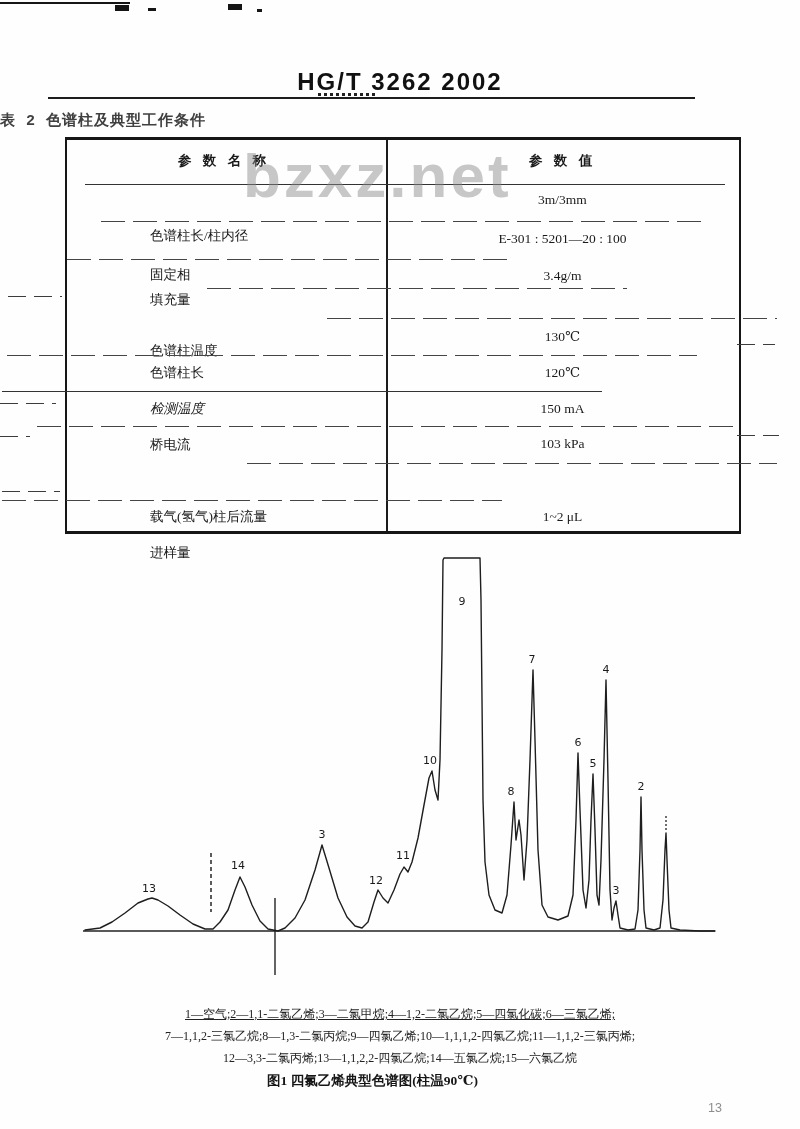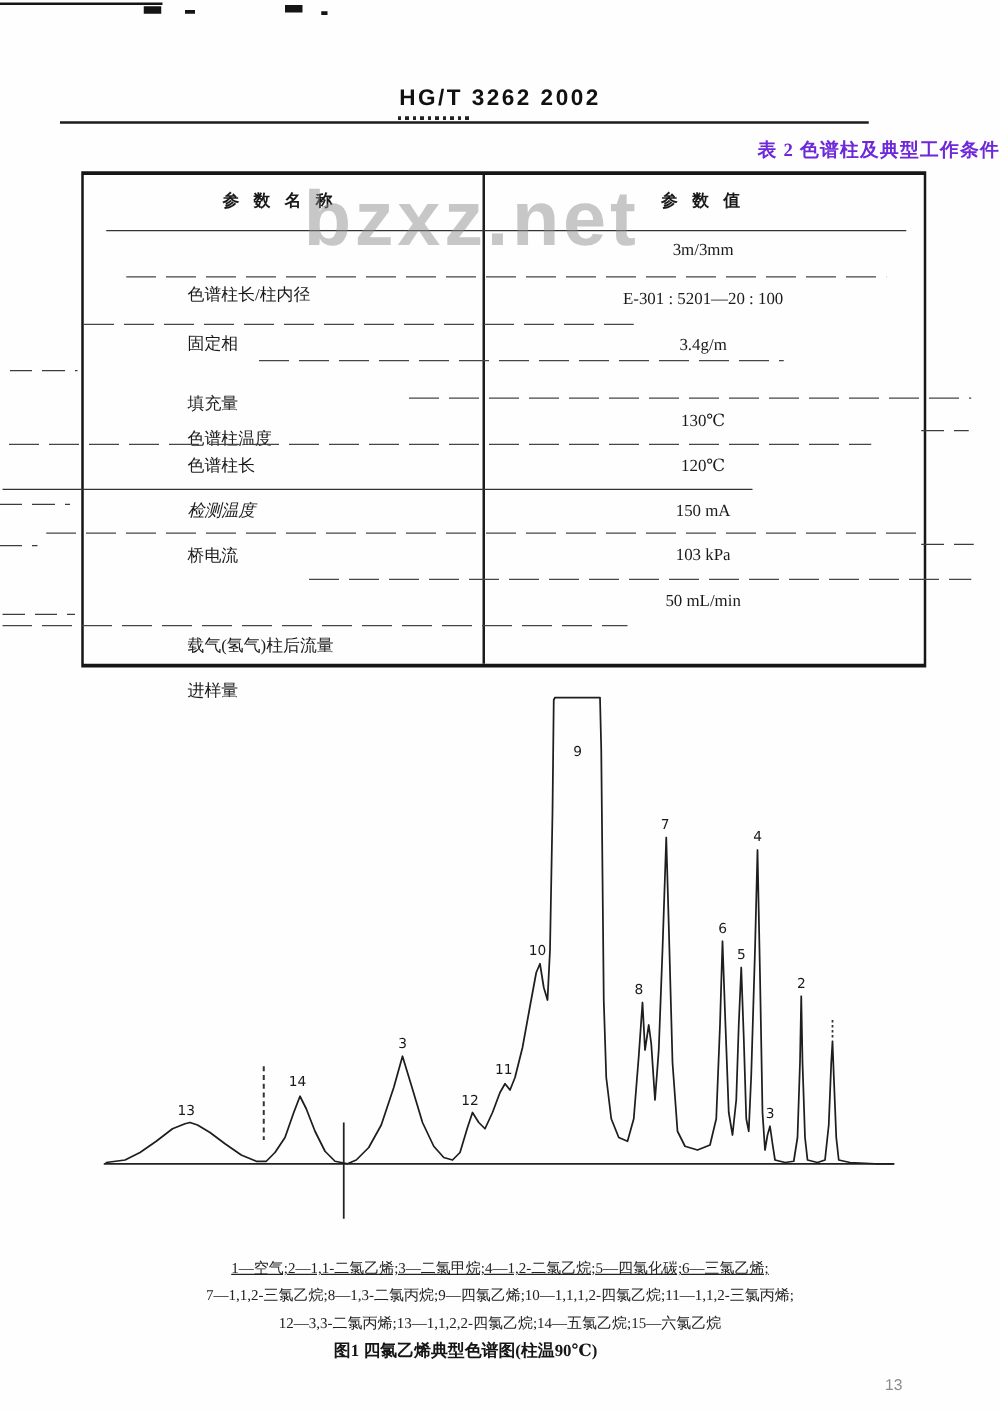--- a/index.html
+++ b/index.html
@@ -7,28 +7,28 @@
     position:relative; width:800px; height:1129px; margin:0 auto;
     background:#fefefe; overflow:hidden;
     font-family:"Liberation Serif","DejaVu Serif",serif;
     color:#1b1b1b;
   }
   .artifact{position:absolute; background:#151515;}
   .frag{position:absolute; height:1px; background:repeating-linear-gradient(90deg,#3c3c3c 0 18px,transparent 18px 26px);}
   .doc-header{
     position:absolute; top:68px; left:0; right:0; text-align:center;
     font-family:"Liberation Sans","DejaVu Sans",sans-serif;
-    font-weight:bold; font-size:18px; letter-spacing:2px; color:#111;
+    font-weight:bold; font-size:24px; letter-spacing:2px; color:#111;
   }
   .header-rule{position:absolute; top:97px; left:48px; width:647px; height:2px; background:#1d1d1d;}
   .header-dots{position:absolute; top:93px; left:318px; width:58px; height:3px;
     background:repeating-linear-gradient(90deg,#222 0 3px,transparent 3px 6px);}
   .table-title{
-    position:absolute; top:111px; left:0; right:0; text-align:right;
-    font-weight:bold; font-size:15px; letter-spacing:1px; color:#6d28d9;
+    position:absolute; top:111px; left:0; right:0; text-align:left;
+    font-weight:bold; font-size:15px; letter-spacing:1px; color:#404040;font-family:Liberation Mono, monospace;
   }
   .gc-table{
     position:absolute; left:65px; top:137px; width:672px; height:391px;
     border:2px solid #161616; border-top-width:3px; border-bottom-width:3px;
     overflow:visible;
   }
   .col-divider{position:absolute; left:319px; top:0; bottom:0; width:2px; background:#1c1c1c;}
   .t-cell{position:absolute; height:18px; line-height:18px; font-size:13.5px; color:#1a1a1a; white-space:nowrap;}
   .t-name{left:83px; width:230px; text-align:left;margin-top:36px;}
   .t-head-name{left:16px; width:282px; text-align:center; font-weight:bold; letter-spacing:4px;}
@@ -85,21 +85,21 @@
     <div class="sep sep-solid" style="top:44px;left:18px;width:640px;"></div>
 
     <div class="t-cell t-name" style="top:51px;">色谱柱长/柱内径</div>
     <div class="t-cell t-value" style="top:51px;">3m/3mm</div>
     <div class="sep" style="top:81px;left:34px;width:608px;"></div>
 
     <div class="t-cell t-name" style="top:90px;">固定相</div>
     <div class="t-cell t-value" style="top:90px;">E-301 : 5201—20 : 100</div>
     <div class="sep" style="top:119px;left:0;width:440px;"></div>
 
-    <div class="t-cell t-name" style="top:138px;">填充量</div>
+    <div class="t-cell t-name" style="top:115px;">填充量</div>
     <div class="t-cell t-value" style="top:127px;">3.4g/m</div>
     <div class="sep" style="top:148px;left:140px;width:420px;"></div>
 
     <div class="t-cell t-name" style="top:166px;">色谱柱温度</div>
     <div class="sep" style="top:178px;left:260px;width:450px;"></div>
 
     <div class="t-cell t-name" style="top:188px;">色谱柱长</div>
     <div class="t-cell t-value" style="top:188px;">130℃</div>
     <div class="sep" style="top:215px;left:-60px;width:690px;"></div>
 
@@ -108,24 +108,24 @@
     <div class="sep sep-solid" style="top:251px;left:-65px;width:600px;"></div>
 
     <div class="t-cell t-name" style="top:260px;">桥电流</div>
     <div class="t-cell t-value" style="top:260px;">150 mA</div>
     <div class="sep" style="top:286px;left:-30px;width:700px;"></div>
 
     <div class="t-cell t-value" style="top:295px;">103 kPa</div>
     <div class="sep" style="top:323px;left:180px;width:530px;"></div>
 
     <div class="t-cell t-name" style="top:332px;">载气(氢气)柱后流量</div>
-    <div class="t-cell t-value" style="top:332px;">50 mL/min</div>
     <div class="sep" style="top:360px;left:-65px;width:500px;"></div>
 
     <div class="t-cell t-name" style="top:368px;">进样量</div>
+    <div class="t-cell t-value" style="top:368px;">1~2 μL</div>
   </div>
 
   <div class="frag" style="left:8px;top:296px;width:54px;"></div>
   <div class="frag" style="left:0;top:403px;width:56px;"></div>
   <div class="frag" style="left:0;top:436px;width:30px;"></div>
   <div class="frag" style="left:2px;top:491px;width:58px;"></div>
   <div class="frag" style="left:737px;top:344px;width:38px;"></div>
   <div class="frag" style="left:737px;top:435px;width:42px;"></div>
 
   <svg class="figure-svg" width="650" height="447" viewBox="0 0 650 447">

